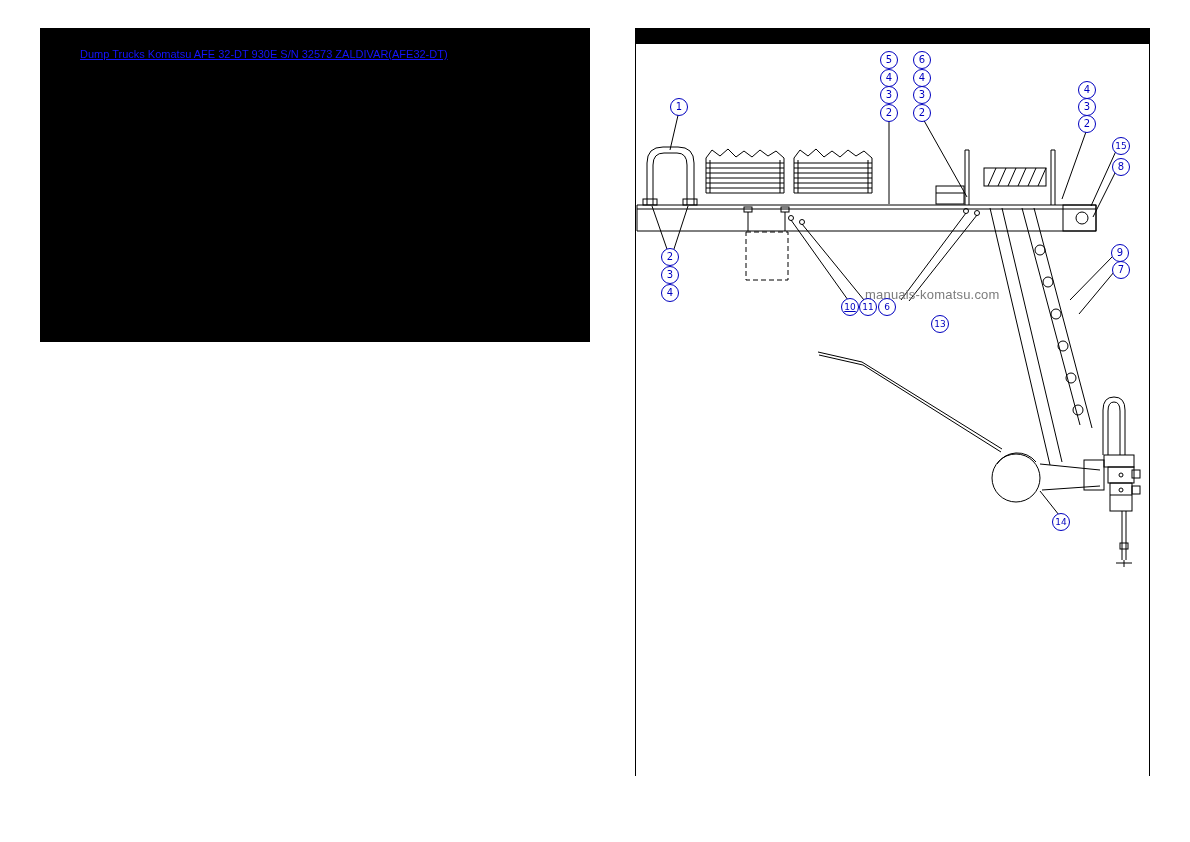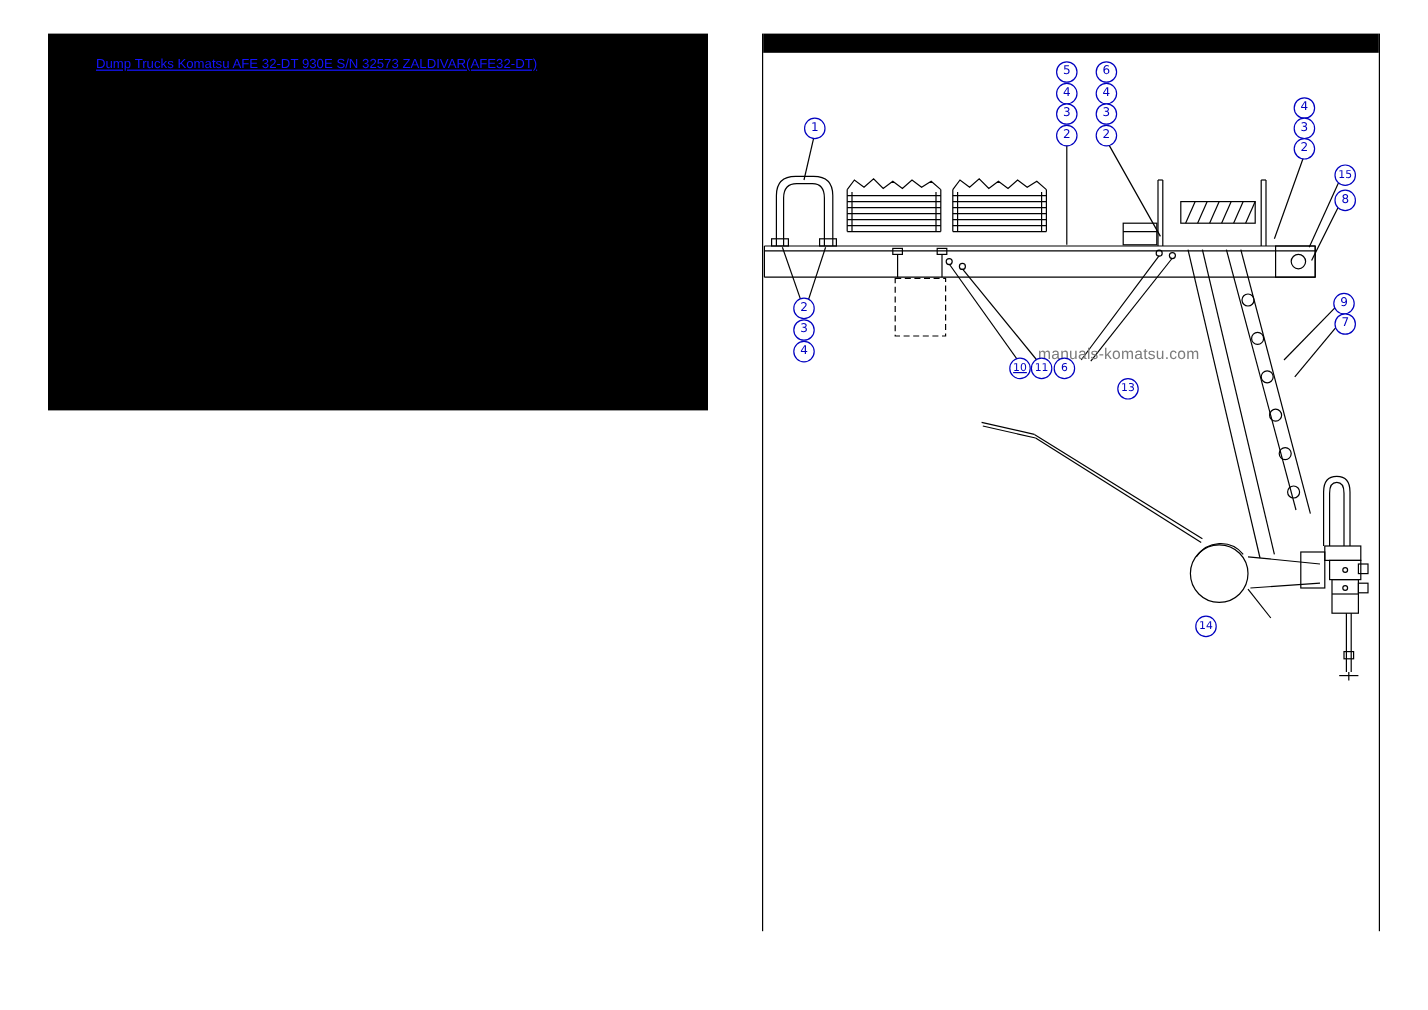--- a/index.html
+++ b/index.html
@@ -214,14 +214,14 @@
     <div class="callout" style="left: 1078px; top: 98px;">3</div>
     <div class="callout" style="left: 1078px; top: 115px;">2</div>
     <div class="callout wide" style="left: 1112px; top: 137px;">15</div>
     <div class="callout" style="left: 1112px; top: 158px;">8</div>
     <div class="callout" style="left: 1111px; top: 244px;">9</div>
     <div class="callout" style="left: 1112px; top: 261px;">7</div>
     <div class="callout wide" style="left: 841px; top: 298px; text-decoration: underline;">10</div>
     <div class="callout wide" style="left: 859px; top: 298px;">11</div>
     <div class="callout wide" style="left: 878px; top: 298px;">6</div>
     <div class="callout wide" style="left: 897px; top: 315px; margin-left: 34px;">13</div>
-    <div class="callout wide" style="left: 996px; top: 513px;">14</div>
+    <div class="callout wide" style="left: 1052px; top: 513px;">14</div>
   </div>
 
 </body></html>

